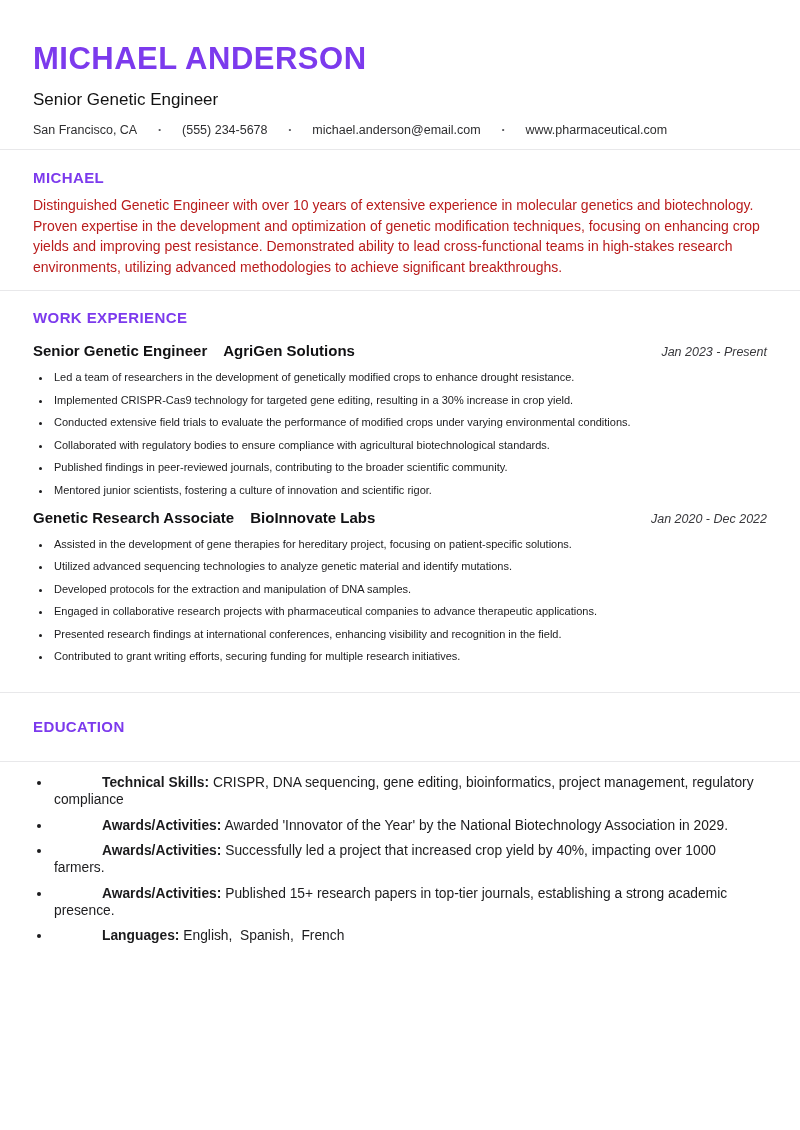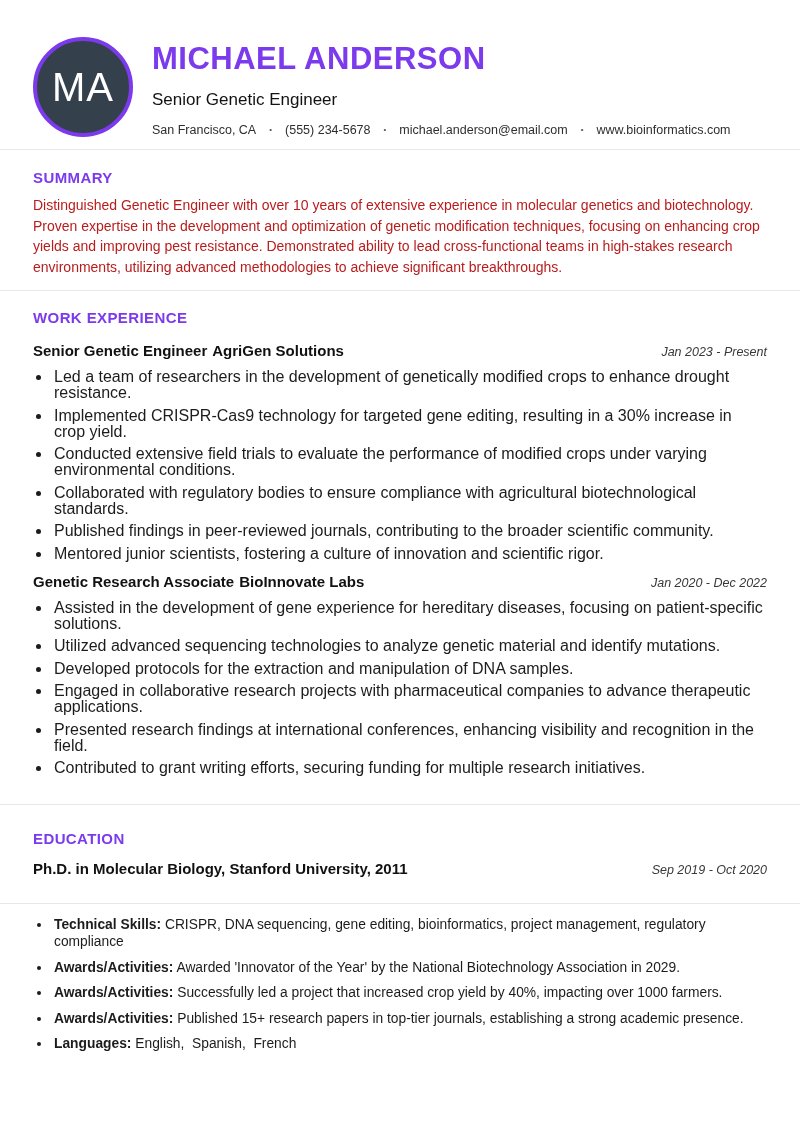--- a/index.html
+++ b/index.html
@@ -51,21 +51,21 @@
   .job-subtitle {
     margin-top: 14px;
     font-size: 17px;
     color: #121212;
     font-weight: 400;
   }
   .contact-row {
     margin-top: 13px;
     display: flex;
     align-items: center;
-    gap: 13px;
+    gap: 21px;
     font-size: 12.5px;
     color: #2e2e30;
   }
   .contact-sep {
     font-size: 8px;
     color: #55555a;
     line-height: 1;
   }
 
   
@@ -96,34 +96,34 @@
 
   .work-heading { margin-top: 18px; }
 
   .job-header {
     display: flex;
     justify-content: space-between;
     align-items: baseline;
     margin-top: 16px;
   }
   .job-title-group { font-size: 15px; font-weight: 700; color: #111113; }
-  .job-company { margin-left: 5px; }
+  .job-company { margin-left: 16px; }
   .job-dates {
     font-size: 12.5px;
     font-style: italic;
     color: #38383c;
     white-space: nowrap;
   }
   ul.bullets {
     margin-top: 10px;
     padding-left: 19px;
     list-style: disc outside;
   }
   ul.bullets li {
-    font-size: 16px;
+    font-size: 11px;
     line-height: 16px;
     margin-bottom: 6.5px;
     color: #1c1c1e;
     padding-left: 2px;
   }
   .job-block-2 .job-header { margin-top: 11px; }
 
   .education-heading { margin-top: 25px; }
   .edu-row {
     display: flex;
@@ -139,53 +139,50 @@
     padding-left: 19px;
     list-style: disc outside;
   }
   ul.info-list li {
     font-size: 13.8px;
     line-height: 17px;
     margin-bottom: 8.5px;
     color: #1c1c1e;
     padding-left: 2px;
   }
-  .info-label { font-weight: 700; }
+  .info-label { font-weight: 700; margin-left: 48px; }
   .info-text { white-space: pre-wrap; }
 </style>
 </head>
 <body>
 
 <div class="page">
 
   <div class="inner">
     <div class="header">
-      <div class="avatar">
-        <span>MA</span>
-      </div>
       <div class="header-text">
         <div class="name">MICHAEL ANDERSON</div>
         <div class="job-subtitle">Senior Genetic Engineer</div>
         <div class="contact-row">
           <span>San Francisco, CA</span>
           <span class="contact-sep">•</span>
           <span>(555) 234-5678</span>
           <span class="contact-sep">•</span>
           <span>michael.anderson@email.com</span>
           <span class="contact-sep">•</span>
-          <span>www.bioinformatics.com</span>
+          <span>www.pharmaceutical.com</span>
         </div>
       </div>
     </div>
   </div>
 
   <hr class="rule rule-1">
 
   <div class="inner">
-    <div class="section-heading summary-heading">SUMMARY</div>
+    <div class="section-heading summary-heading">MICHAEL</div>
     <p class="summary-body">Distinguished Genetic Engineer with over 10 years of extensive experience in molecular genetics and biotechnology. Proven expertise in the development and optimization of genetic modification techniques, focusing on enhancing crop yields and improving pest resistance. Demonstrated ability to lead cross-functional teams in high-stakes research environments, utilizing advanced methodologies to achieve significant breakthroughs.</p>
   </div>
 
   <hr class="rule rule-2">
 
   <div class="inner">
     <div class="section-heading work-heading">WORK EXPERIENCE</div>
 
     <div class="job-block job-block-1">
       <div class="job-header">
@@ -205,38 +202,34 @@
     </div>
 
     <div class="job-block job-block-2">
       <div class="job-header">
         <div class="job-title-group">
           <span>Genetic Research Associate</span><span class="job-company">BioInnovate Labs</span>
         </div>
         <span class="job-dates">Jan 2020 - Dec 2022</span>
       </div>
       <ul class="bullets">
-        <li>Assisted in the development of gene experience for hereditary diseases, focusing on patient-specific solutions.</li>
+        <li>Assisted in the development of gene therapies for hereditary project, focusing on patient-specific solutions.</li>
         <li>Utilized advanced sequencing technologies to analyze genetic material and identify mutations.</li>
         <li>Developed protocols for the extraction and manipulation of DNA samples.</li>
         <li>Engaged in collaborative research projects with pharmaceutical companies to advance therapeutic applications.</li>
         <li>Presented research findings at international conferences, enhancing visibility and recognition in the field.</li>
         <li>Contributed to grant writing efforts, securing funding for multiple research initiatives.</li>
       </ul>
     </div>
   </div>
 
   <hr class="rule rule-3">
 
   <div class="inner">
     <div class="section-heading education-heading">EDUCATION</div>
-    <div class="edu-row">
-      <span class="edu-degree">Ph.D. in Molecular Biology, Stanford University, 2011</span>
-      <span class="job-dates">Sep 2019 - Oct 2020</span>
-    </div>
   </div>
 
   <hr class="rule rule-4">
 
   <div class="inner">
     <ul class="info-list">
       <li><span class="info-label">Technical Skills:</span><span class="info-text"> CRISPR, DNA sequencing, gene editing, bioinformatics, project management, regulatory compliance</span></li>
       <li><span class="info-label">Awards/Activities:</span><span class="info-text"> Awarded 'Innovator of the Year' by the National Biotechnology Association in 2029.</span></li>
       <li><span class="info-label">Awards/Activities:</span><span class="info-text"> Successfully led a project that increased crop yield by 40%, impacting over 1000 farmers.</span></li>
       <li><span class="info-label">Awards/Activities:</span><span class="info-text"> Published 15+ research papers in top-tier journals, establishing a strong academic presence.</span></li>

